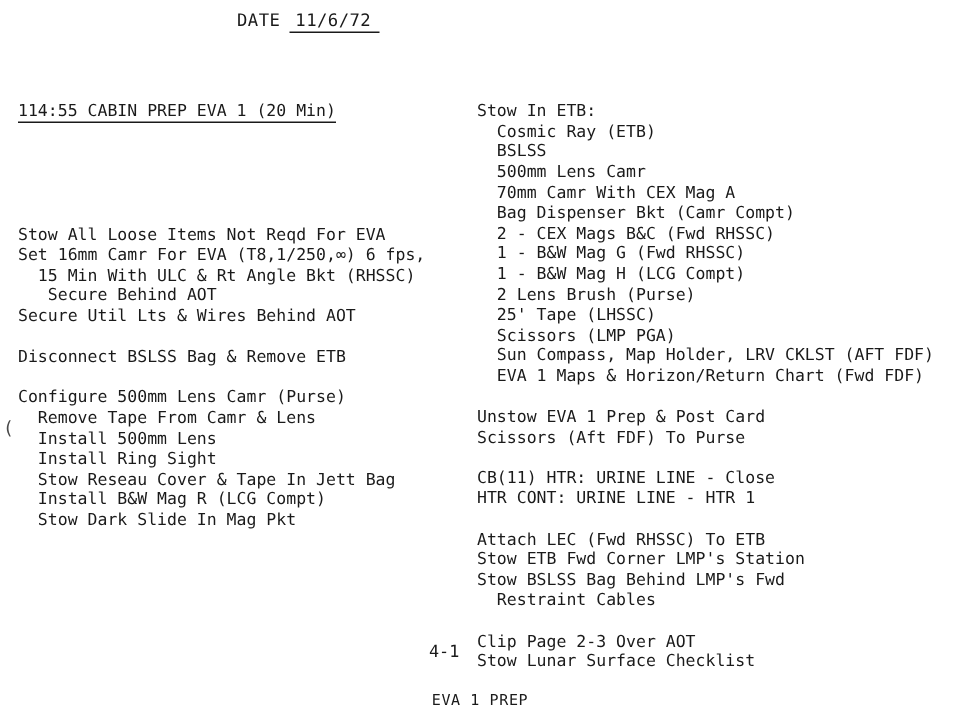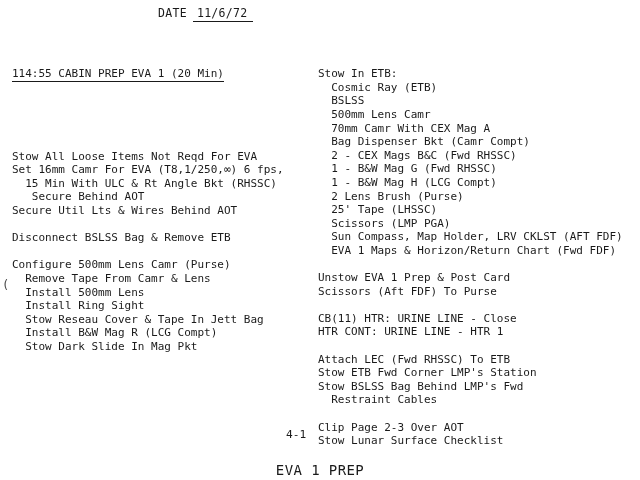--- a/index.html
+++ b/index.html
@@ -82,21 +82,21 @@
     top: 428px;
     font-size: 11.2px;
   }
   
   .footer {
     position: absolute;
     left: 0;
     top: 462px;
     width: 640px;
     text-align: center;
-    font-size: 14px;
+    font-size: 10px;
     letter-spacing: 0.4px;
   }
 </style>
 </head>
 <body>
 
 <div class="page">
 
   <div class="date-row">
     <span class="date-label">DATE</span><span class="date-value">11/6/72</span>

